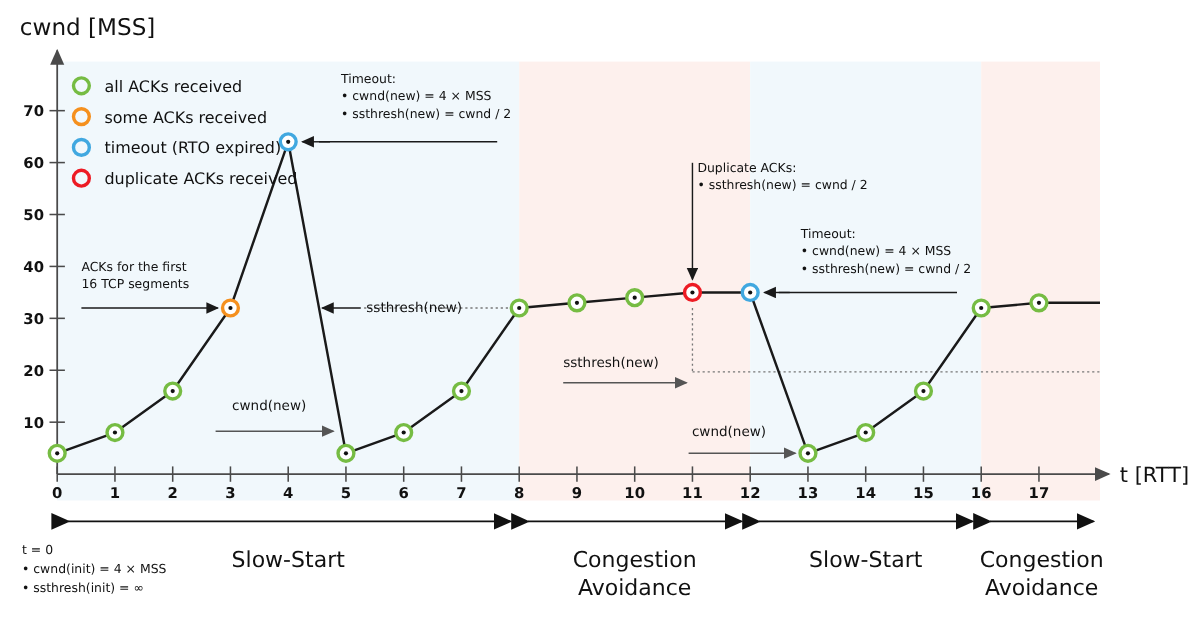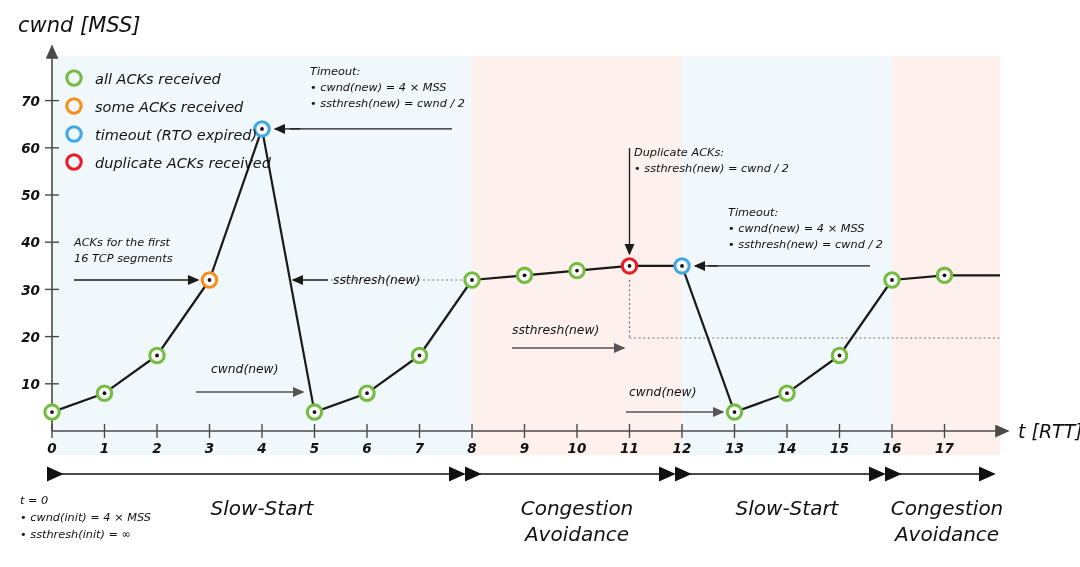--- a/index.html
+++ b/index.html
@@ -1,17 +1,17 @@
 <!DOCTYPE html>
 <html><head>
 <meta charset="utf-8">
 <style>
   html,body{margin:0;padding:0;background:#ffffff;}
   body{width:1080px;height:567px;font-family:"DejaVu Sans","Liberation Sans",sans-serif;color:#111;overflow:hidden;}
-  #stage{position:relative;width:996px;height:567px;font-style:italic;}
+  #stage{position:relative;width:996px;height:567px;}
   svg{position:absolute;left:0;top:0;}
   .ttl{font-size:21px;fill:#111;}
   .axlbl{font-size:19px;fill:#111;}
   .tick{font-size:13.5px;fill:#111;font-weight:bold;}
   .legtxt{font-size:14.5px;fill:#111;}
   .anno{font-size:11.3px;fill:#111;}
   .annomid{font-size:12.3px;fill:#111;}
   .phase{font-size:20px;fill:#111;}
   .init{font-size:11.3px;fill:#111;}
 </style>

